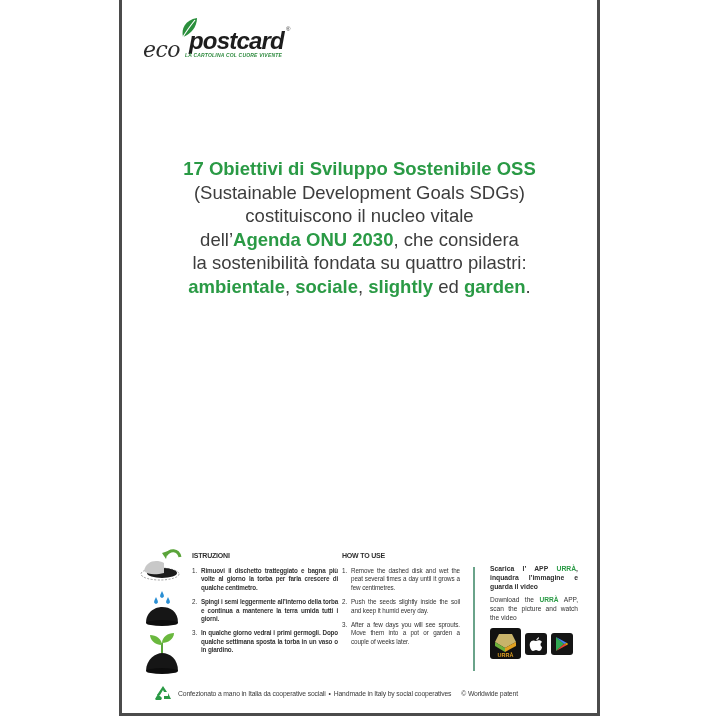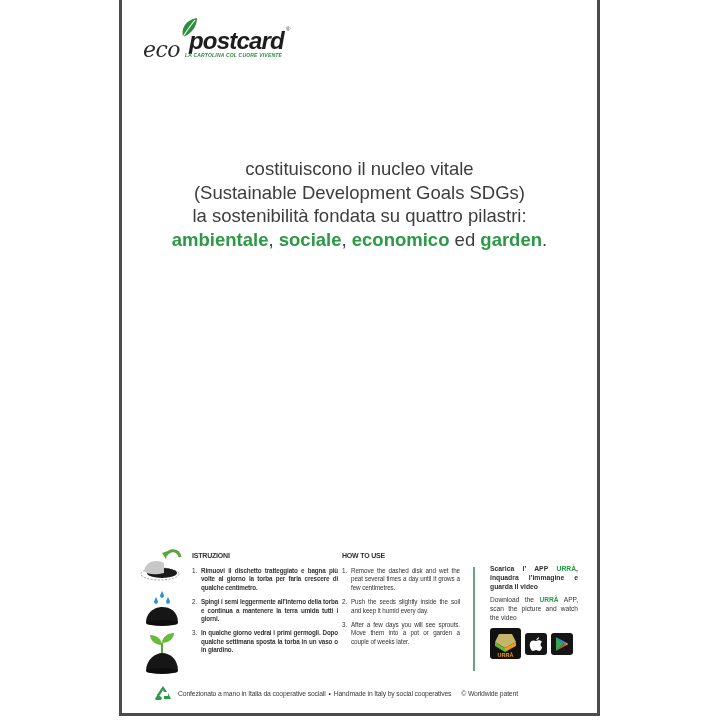--- a/index.html
+++ b/index.html
@@ -80,25 +80,29 @@
     <svg class="leaf" width="20" height="22" viewBox="0 0 20 22">
       <path d="M4 20 C2 12, 6 3, 18 1 C18 10, 12 17, 4 20 Z" fill="#2a8f3c"></path>
       <path d="M4 20 C8 13, 12 8, 16 3" stroke="#ffffff" stroke-width="1.2" fill="none"></path>
     </svg>
     <span class="postcard">postcard</span>
     <span class="reg">®</span>
     <span class="tagline">LA CARTOLINA COL CUORE VIVENTE</span>
   </div>
 
   <div class="main-text">
+    <div><span class="g">17 Obiettivi di Sviluppo Sostenibile OSS</span></div>
+    <div>(Sustainable Development Goals SDGs)</div>
     <div>costituiscono il nucleo vitale</div>
-    <div>(Sustainable Development Goals SDGs)</div>
+    <div>
+      <span>dell’</span><span class="g">Agenda ONU 2030</span><span>, che considera</span>
+    </div>
     <div>la sostenibilità fondata su quattro pilastri:</div>
     <div>
-      <span class="g">ambientale</span><span>, </span><span class="g">sociale</span><span>, </span><span class="g">economico</span><span> ed </span><span class="g">garden</span><span>.</span>
+      <span class="g">ambientale</span><span>, </span><span class="g">sociale</span><span>, </span><span class="g">slightly</span><span> ed </span><span class="g">garden</span><span>.</span>
     </div>
   </div>
 
   <div class="icons-col">
     <svg width="46" height="40" viewBox="0 0 46 40" style="display:block;">
       <path d="M26 8 C30 2, 38 2, 40 10" stroke="#5aa43a" stroke-width="3" fill="none"></path>
       <path d="M22 6 L28 4 L26 12 Z" fill="#5aa43a"></path>
       <ellipse cx="20" cy="27" rx="19" ry="6" fill="#ffffff" stroke="#888" stroke-width="0.8" stroke-dasharray="2 1.5"></ellipse>
       <ellipse cx="22" cy="26" rx="15" ry="5" fill="#1a1a1a"></ellipse>
       <path d="M4 24 C6 14, 16 12, 24 16 L24 26 C16 28, 8 28, 4 24 Z" fill="#c8c8c8"></path>

